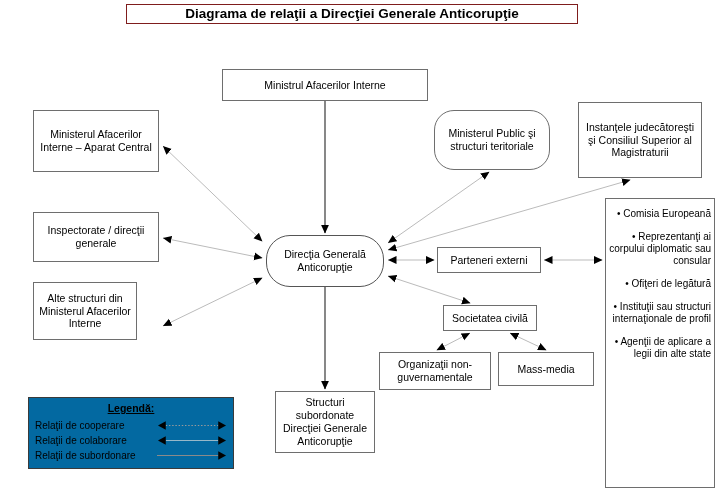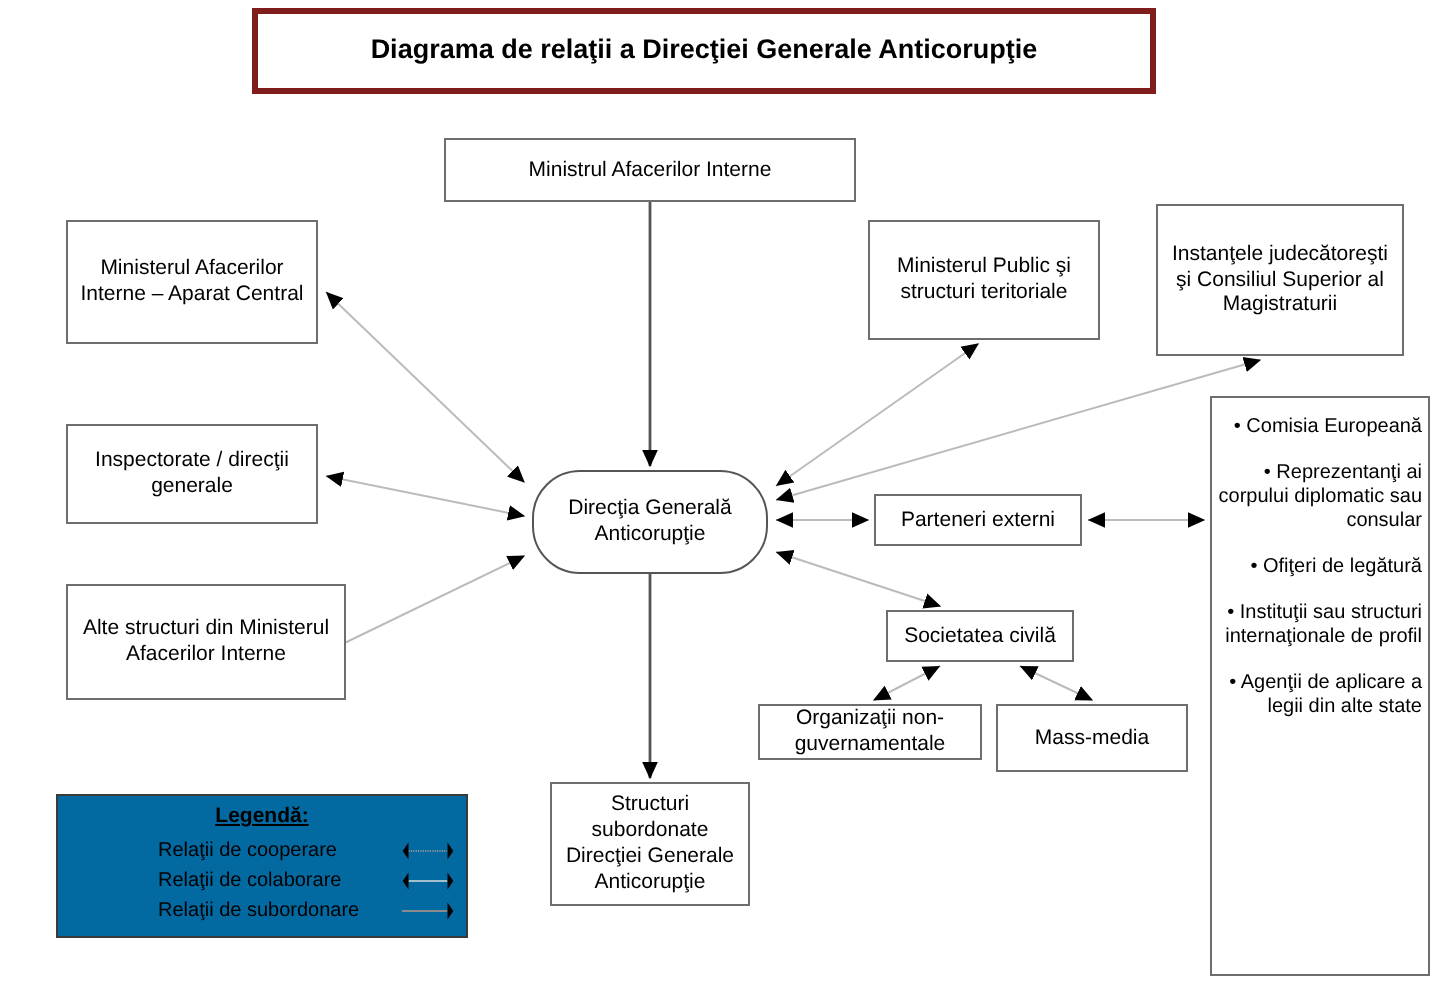--- a/index.html
+++ b/index.html
@@ -39,37 +39,37 @@
     font-size: 10.5px;
     color: #000000;
     z-index: 2;
   }
   .node-inner { padding: 0 4px; }
 
   #title-box {
     left: 126px;
     top: 4px;
     width: 452px;
-    height: 43px;
-    border: 3px solid #7f1d1d;
+    height: 20px;
+    border: 1px solid #7f1d1d;
     font-weight: bold;
     font-size: 13.5px;
   }
 
   #n-ministru      { left: 222px; top: 69px;  width: 206px; height: 32px; }
   #n-aparat        { left: 33px;  top: 110px; width: 126px; height: 62px; justify-content: flex-end; }
   #n-inspectorate  { left: 33px;  top: 212px; width: 126px; height: 50px; }
-  #n-alte          { left: 33px;  top: 292px; width: 140px; height: 58px; }
+  #n-alte          { left: 33px;  top: 282px; width: 104px; height: 58px; }
   #n-dga           { left: 266px; top: 235px; width: 118px; height: 52px;
                      border-color: #555; border-radius: 24px; }
-  #n-public        { left: 434px; top: 110px; width: 116px; height: 60px; }
+  #n-public        { left: 434px; top: 110px; width: 116px; height: 60px; border-radius: 20px; }
   #n-instante      { left: 578px; top: 102px; width: 124px; height: 76px; }
   #n-parteneri     { left: 437px; top: 247px; width: 104px; height: 26px; }
   #n-societate     { left: 443px; top: 305px; width: 94px;  height: 26px; }
-  #n-ong           { left: 379px; top: 352px; width: 112px; height: 28px; }
+  #n-ong           { left: 379px; top: 352px; width: 112px; height: 38px; }
   #n-mass          { left: 498px; top: 352px; width: 96px;  height: 34px; }
   #n-structuri     { left: 275px; top: 391px; width: 100px; height: 62px; }
 
   #n-extern {
     left: 605px; top: 198px; width: 110px; height: 290px;
     align-items: flex-start;
     padding-top: 9px;
     font-size: 10px;
   }
   #n-extern .bullets {
@@ -100,21 +100,21 @@
     font-weight: bold;
     text-decoration: underline;
     font-size: 10.5px;
     margin-bottom: 4px;
   }
   #legend .legend-row {
     display: flex;
     align-items: center;
     height: 15px;
   }
-  #legend .legend-label { flex: 0 0 122px; margin-left: 44px; }
+  #legend .legend-label { flex: 0 0 122px; }
   #legend .legend-sym { flex: 1; height: 11px; }
 </style>
 </head>
 <body>
 
 <div id="canvas">
 
   <svg id="wires" viewBox="0 0 728 497">
     <defs>
       <marker id="ah" markerWidth="9" markerHeight="9" refX="8" refY="4.5" orient="auto" markerUnits="userSpaceOnUse">

